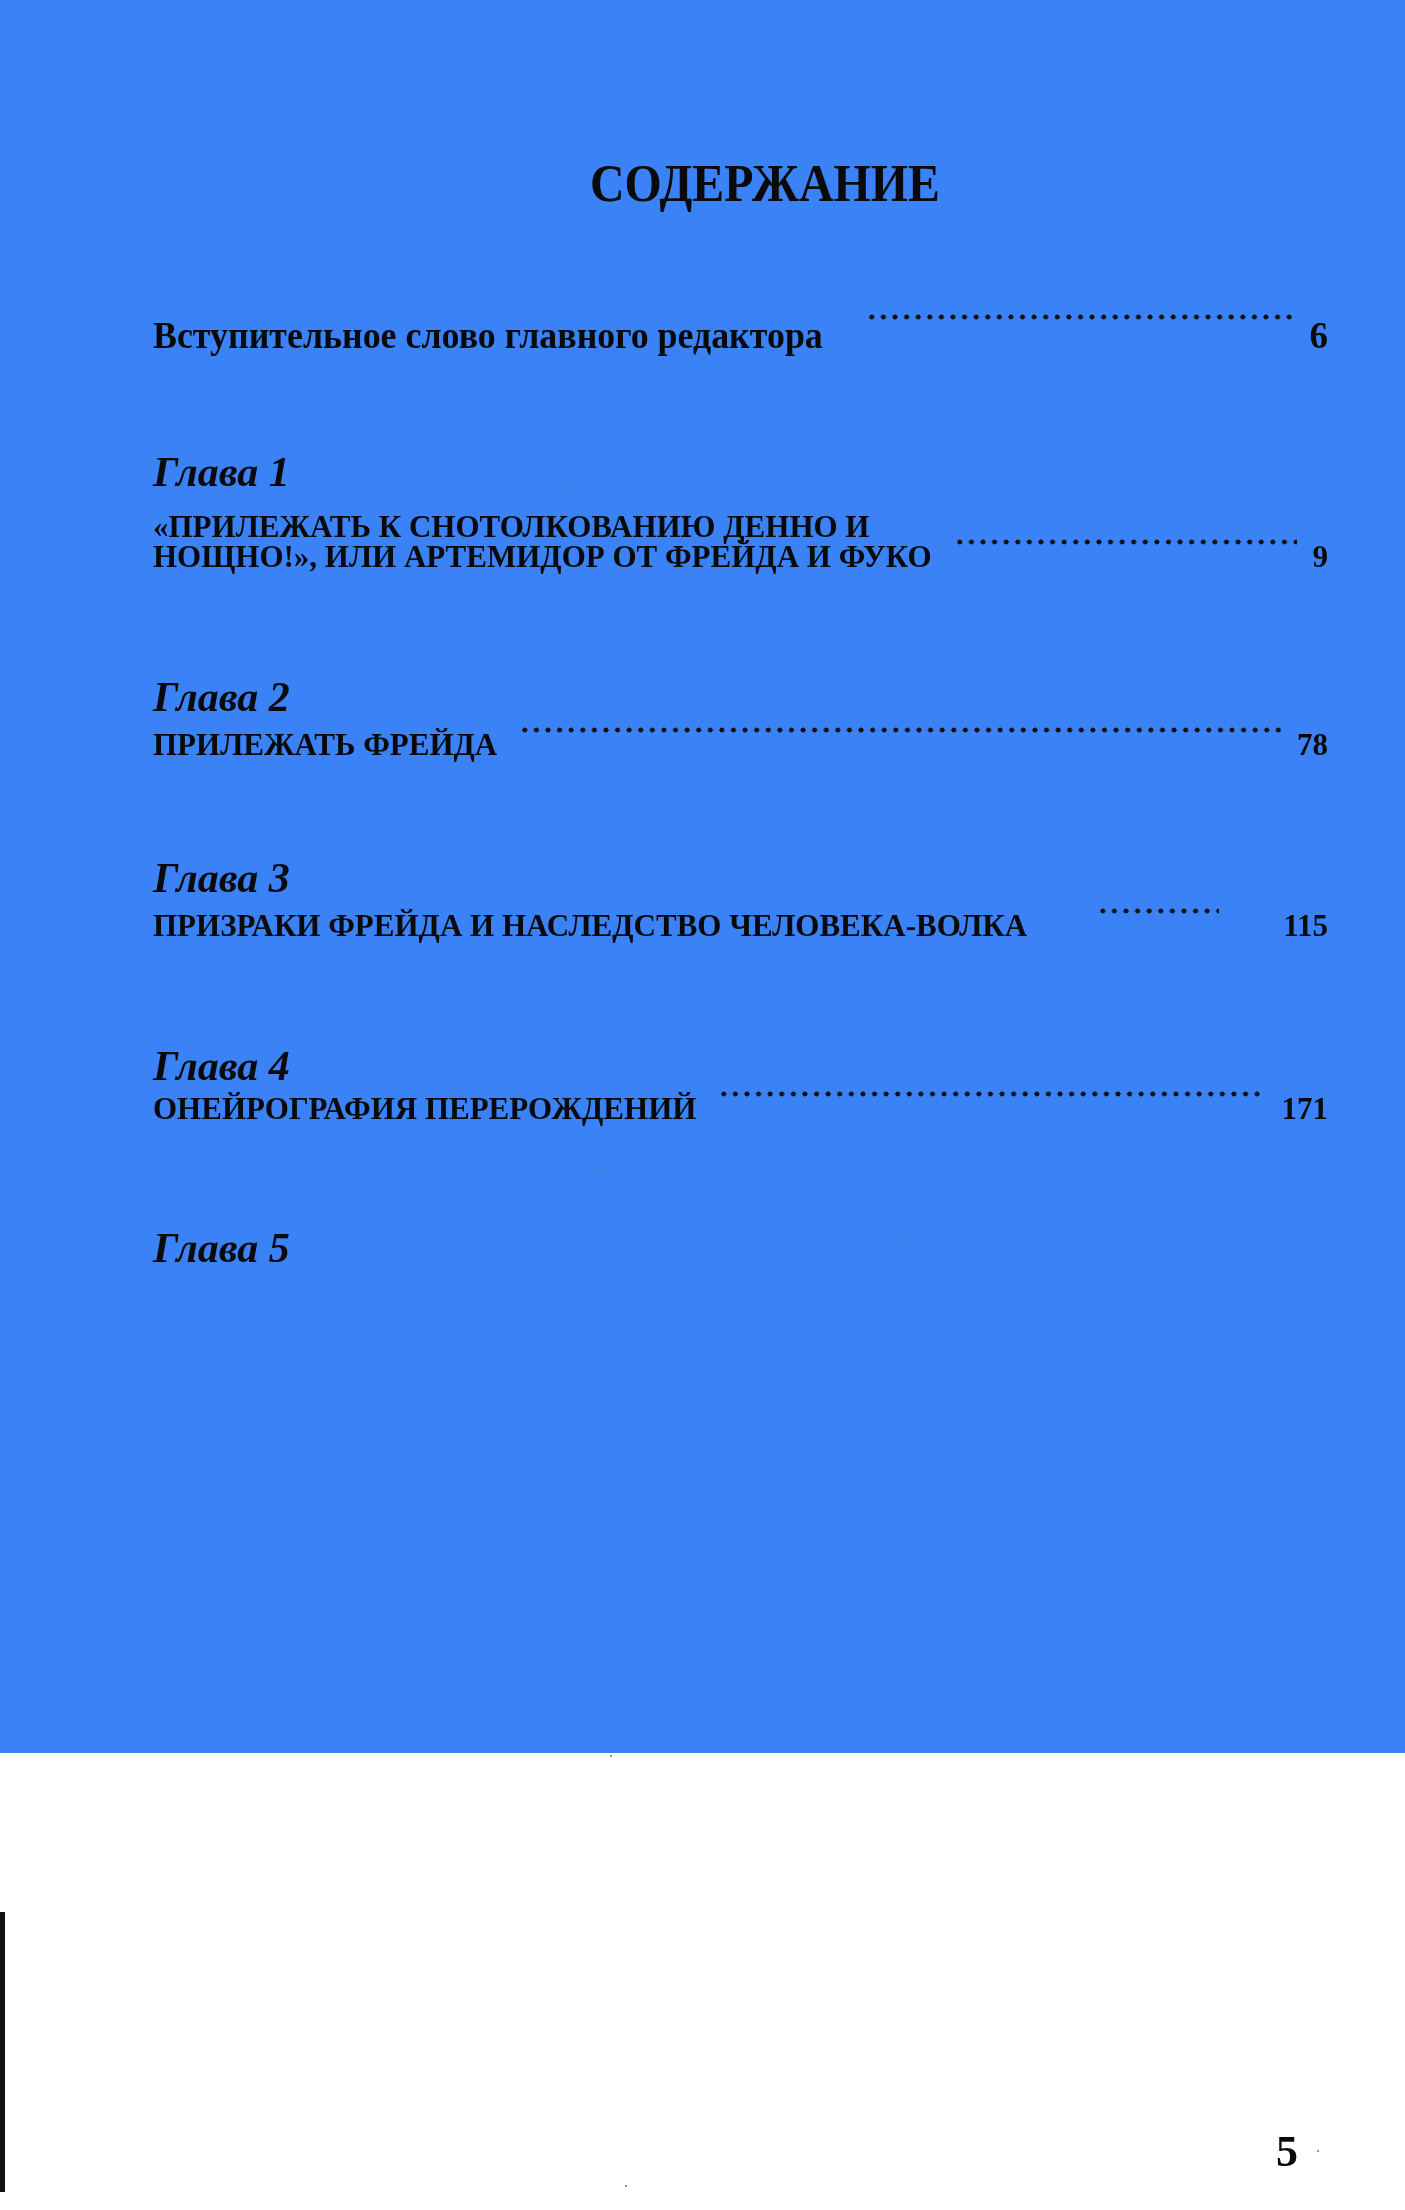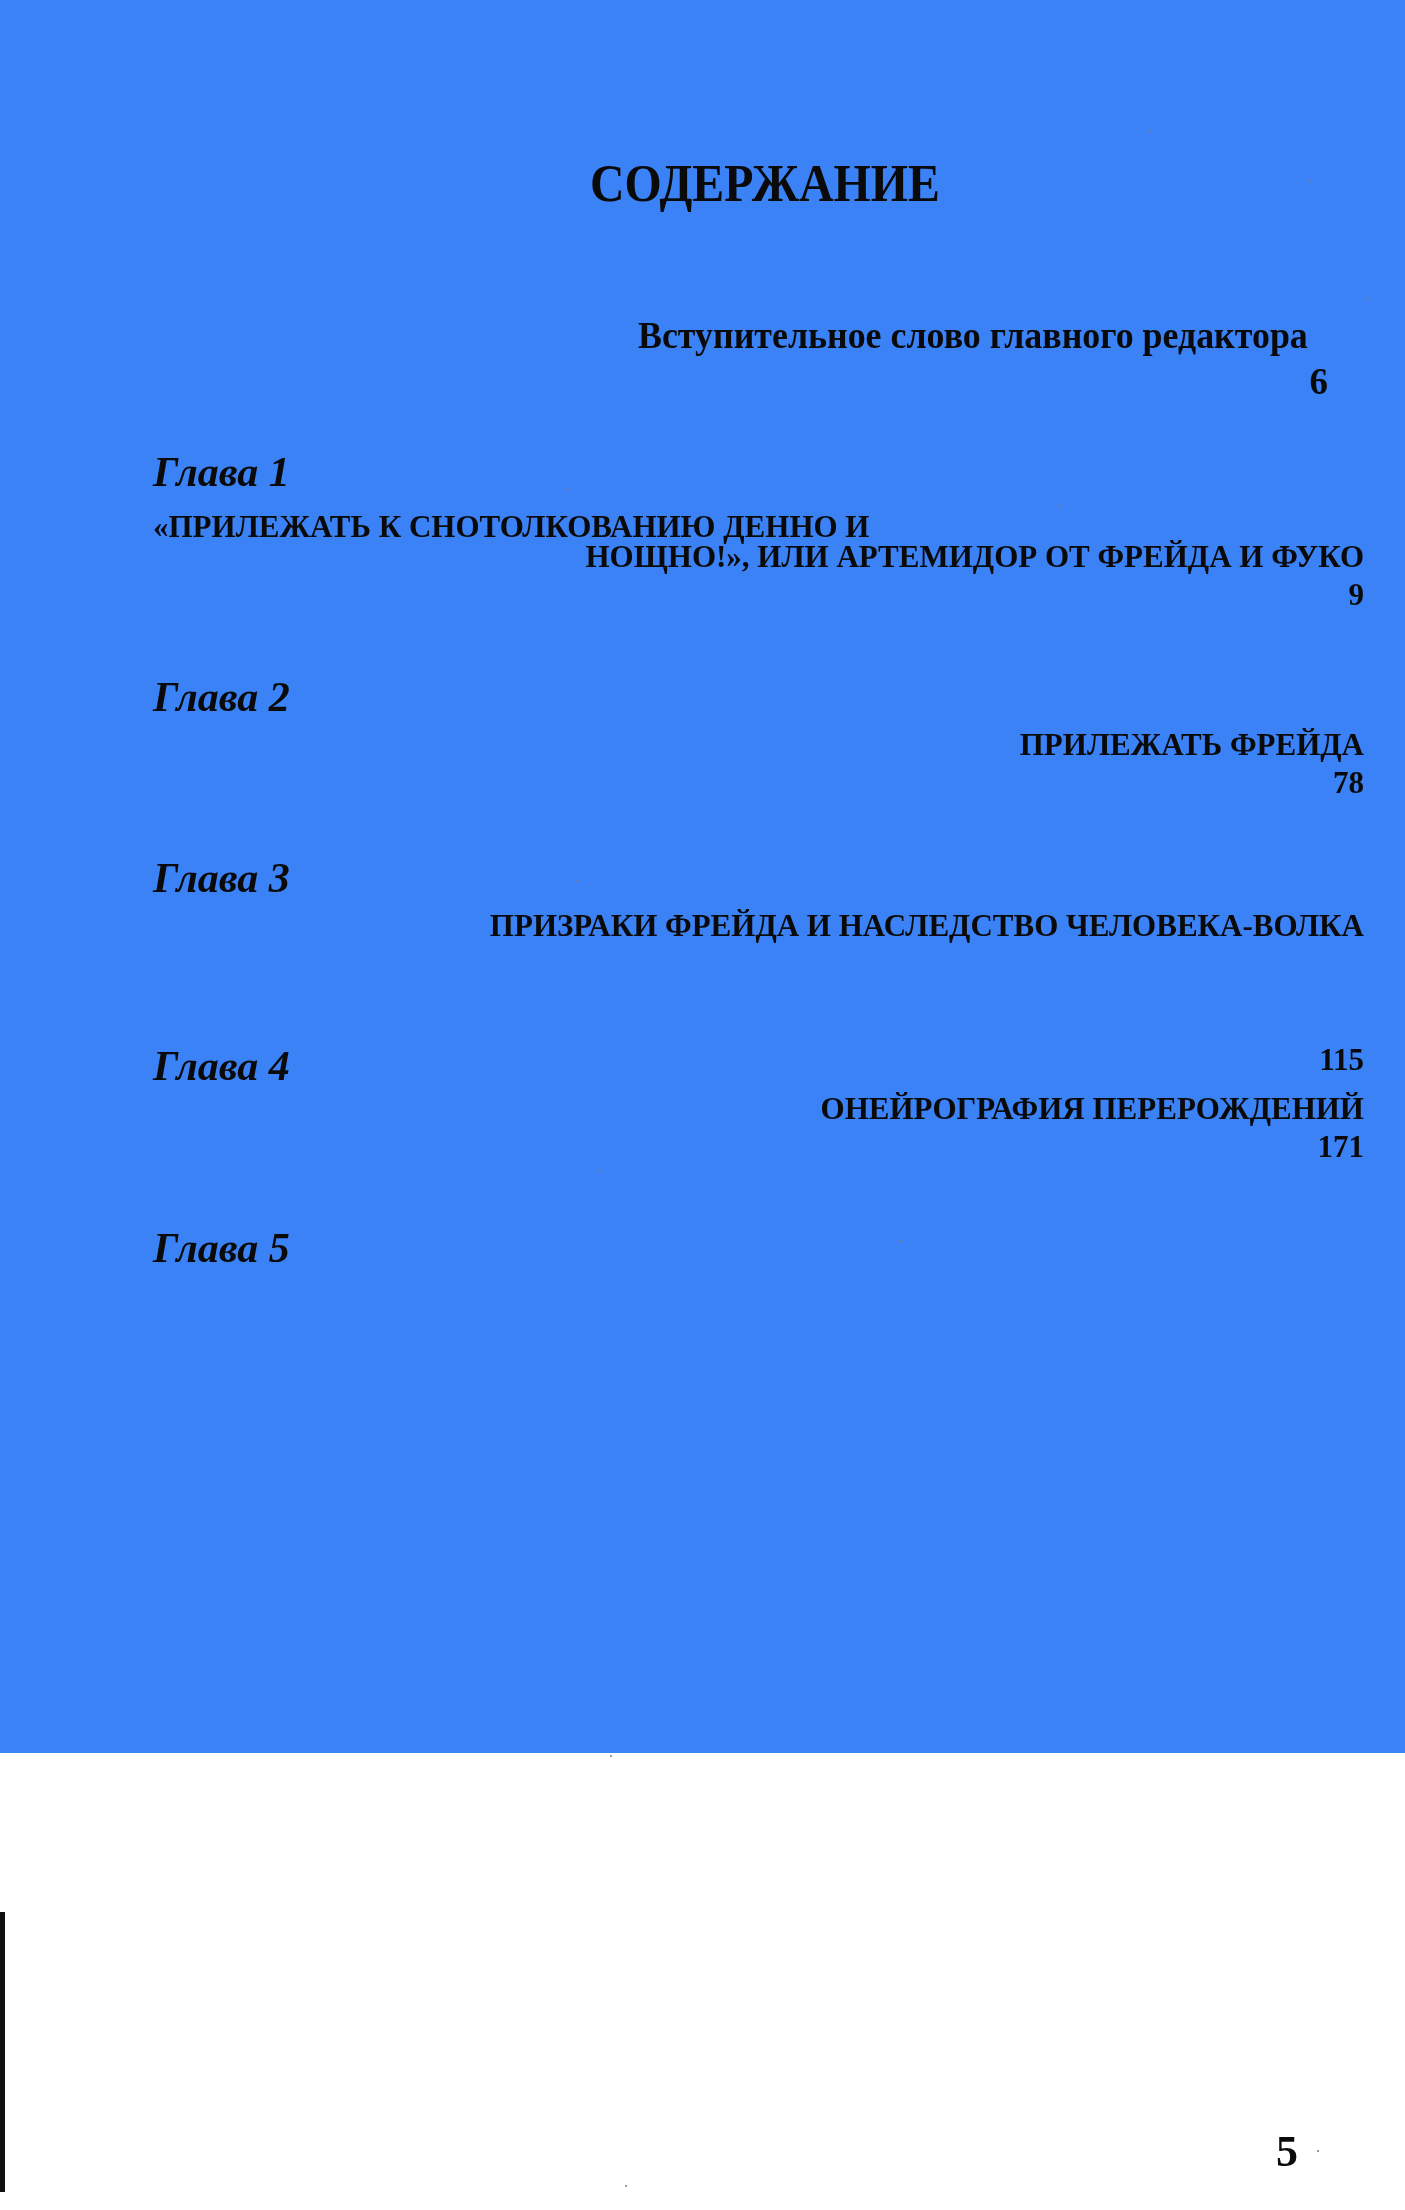--- a/index.html
+++ b/index.html
@@ -8,39 +8,38 @@
     font-family:"Liberation Serif", "DejaVu Serif", serif; color:#0a0a0a;
   }
   .page { position:absolute; left:0; top:0; width:1405px; height:1753px; background:#3b82f6; }
   .title {
     position:absolute; left:0; width:1405px; top:158px; text-align:center;
     font-weight:bold; font-size:52px; line-height:52px; letter-spacing:0px;
     transform:scaleX(0.92); transform-origin:765px 0;
   }
   .title span { display:inline-block; margin-left:125px; }
   .row {
-    position:absolute; left:153px; width:1175px; display:flex; align-items:flex-end;
+    position:absolute; left:153px; width:1175px; display:flex; align-items:flex-start;
     white-space:nowrap;
-    flex-direction:column;
   }
   .row .label { font-weight:bold; flex:0 0 auto; }
   .row .dots {
     flex:1 1 auto; margin:0 16px 0 22px; height:6px; align-self:baseline;
     background-image:radial-gradient(circle, #111 2.3px, transparent 2.7px);
     background-size:11.6px 6px; background-repeat:repeat-x; background-position:left center;
     position:relative; top:-2px;
   }
   .row .page-num { font-weight:bold; flex:0 0 auto; }
   .intro { top:316px; font-size:37px; line-height:40px; }
   .intro .label { transform:scaleX(0.97); transform-origin:left; }
   .chapter-head {
     position:absolute; left:153px; font-weight:bold; font-style:italic;
     font-size:42px; line-height:42px; white-space:nowrap;
   }
-  .caps { font-size:31px; line-height:32px;margin-left:36px; }
+  .caps { font-size:31px; line-height:32px; }
   .plain-line {
     position:absolute; left:153px; font-weight:bold; font-size:31px; line-height:32px; white-space:nowrap;
   }
   .folio {
     position:absolute; left:1276px; top:2130px; font-weight:bold; font-size:44px; line-height:44px;
   }
   .scan-edge {
     position:absolute; left:0; top:1912px; width:5px; height:280px; background:#111;
   }
   .speck { position:absolute; width:2px; height:2px; background:#777; border-radius:1px; }

